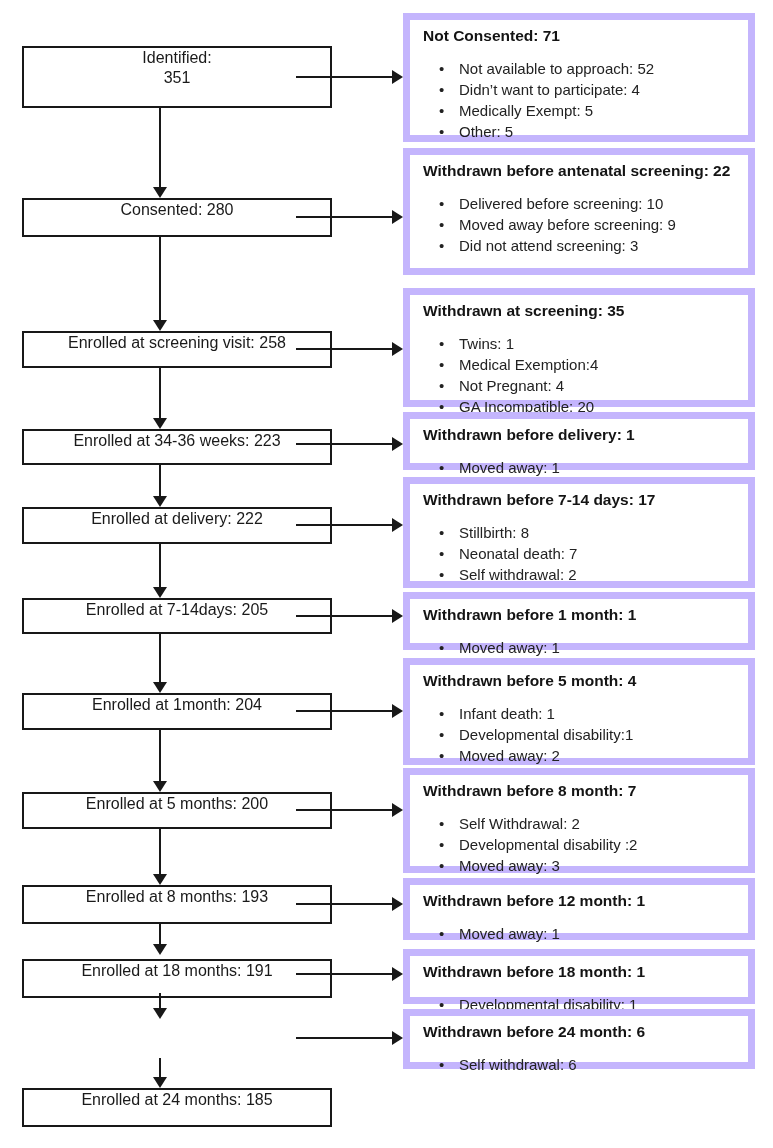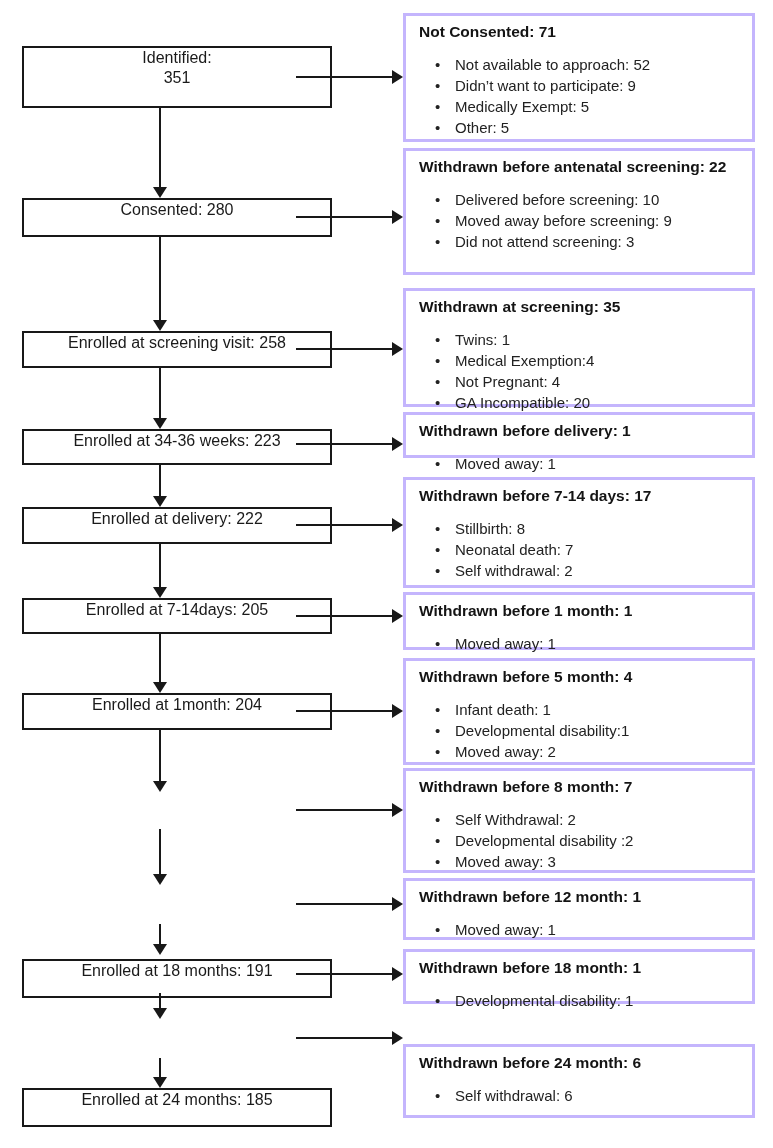--- a/index.html
+++ b/index.html
@@ -11,21 +11,21 @@
     position:absolute; left:22px; width:310px;
     border:2px solid #181818; box-sizing:border-box; background:#ffffff;
     display:flex; align-items:flex-start; justify-content:center;
     text-align:center; font-size:16px; line-height:1.28;
   }
   .lbox .lbl { white-space:pre-line; }
 
   
   .rbox {
     position:absolute; left:403px; width:352px;
-    border:3px solid #c4b5fd; box-sizing:border-box; background:#ffffff;
+    border:7px solid #c4b5fd; box-sizing:border-box; background:#ffffff;
     padding:5px 8px 3px 13px;
   }
   .rtitle { font-weight:bold; font-size:15.5px; line-height:21px; color:#141414; }
   .rbox ul { margin:12px; padding:0; list-style:none; }
   .rbox li { position:relative; padding-left:24px; font-size:15px; line-height:21px; color:#222; }
   .rbox li::before { content:"\2022"; position:absolute; left:4px; top:0; }
 
   
   .varrow { position:absolute; left:153px; width:14px; }
   .varrow::before {
@@ -70,32 +70,38 @@
     </div>
   <div class="lbox" style="top:507px;height:37px">
       <span class="lbl">Enrolled at delivery: 222</span>
     </div>
   <div class="lbox" style="top:598px;height:36px">
       <span class="lbl">Enrolled at 7-14days: 205</span>
     </div>
   <div class="lbox" style="top:693px;height:37px">
       <span class="lbl">Enrolled at 1month: 204</span>
     </div>
+  <div class="lbox" style="top:792px;height:37px">
+      <span class="lbl">Enrolled at 5 months: 200</span>
+    </div>
+  <div class="lbox" style="top:885px;height:39px">
+      <span class="lbl">Enrolled at 8 months: 193</span>
+    </div>
   <div class="lbox" style="top:959px;height:39px">
       <span class="lbl">Enrolled at 18 months: 191</span>
     </div>
   <div class="lbox" style="top:1088px;height:39px">
       <span class="lbl">Enrolled at 24 months: 185</span>
     </div>
 
   <div class="rbox" style="top:13px;height:129px">
     <div class="rtitle">Not Consented: 71</div>
     <ul>
       <li>Not available to approach: 52</li>
-      <li>Didn’t want to participate: 9</li>
+      <li>Didn’t want to participate: 4</li>
       <li>Medically Exempt: 5</li>
       <li>Other: 5</li>
     </ul>
   </div>
   <div class="rbox" style="top:148px;height:127px">
     <div class="rtitle">Withdrawn before antenatal screening: 22</div>
     <ul>
       <li>Delivered before screening: 10</li>
       <li>Moved away before screening: 9</li>
       <li>Did not attend screening: 3</li>
@@ -103,21 +109,21 @@
   </div>
   <div class="rbox" style="top:288px;height:119px">
     <div class="rtitle">Withdrawn at screening: 35</div>
     <ul>
       <li>Twins: 1</li>
       <li>Medical Exemption:4</li>
       <li>Not Pregnant: 4</li>
       <li>GA Incompatible: 20</li>
     </ul>
   </div>
-  <div class="rbox" style="top:412px;height:46px">
+  <div class="rbox" style="top:412px;height:58px">
     <div class="rtitle">Withdrawn before delivery: 1</div>
     <ul>
       <li>Moved away: 1</li>
     </ul>
   </div>
   <div class="rbox" style="top:477px;height:111px">
     <div class="rtitle">Withdrawn before 7-14 days: 17</div>
     <ul>
       <li>Stillbirth: 8</li>
       <li>Neonatal death: 7</li>
@@ -151,21 +157,21 @@
     <ul>
       <li>Moved away: 1</li>
     </ul>
   </div>
   <div class="rbox" style="top:949px;height:55px">
     <div class="rtitle">Withdrawn before 18 month: 1</div>
     <ul>
       <li>Developmental disability: 1</li>
     </ul>
   </div>
-  <div class="rbox" style="top:1044px;height:74px">
+  <div class="rbox" style="top:1009px;height:60px">
     <div class="rtitle">Withdrawn before 24 month: 6</div>
     <ul>
       <li>Self withdrawal: 6</li>
     </ul>
   </div>
 
   <div class="varrow" style="top:108px;height:90px"></div>
   <div class="varrow" style="top:237px;height:94px"></div>
   <div class="varrow" style="top:368px;height:61px"></div>
   <div class="varrow" style="top:465px;height:42px"></div>

